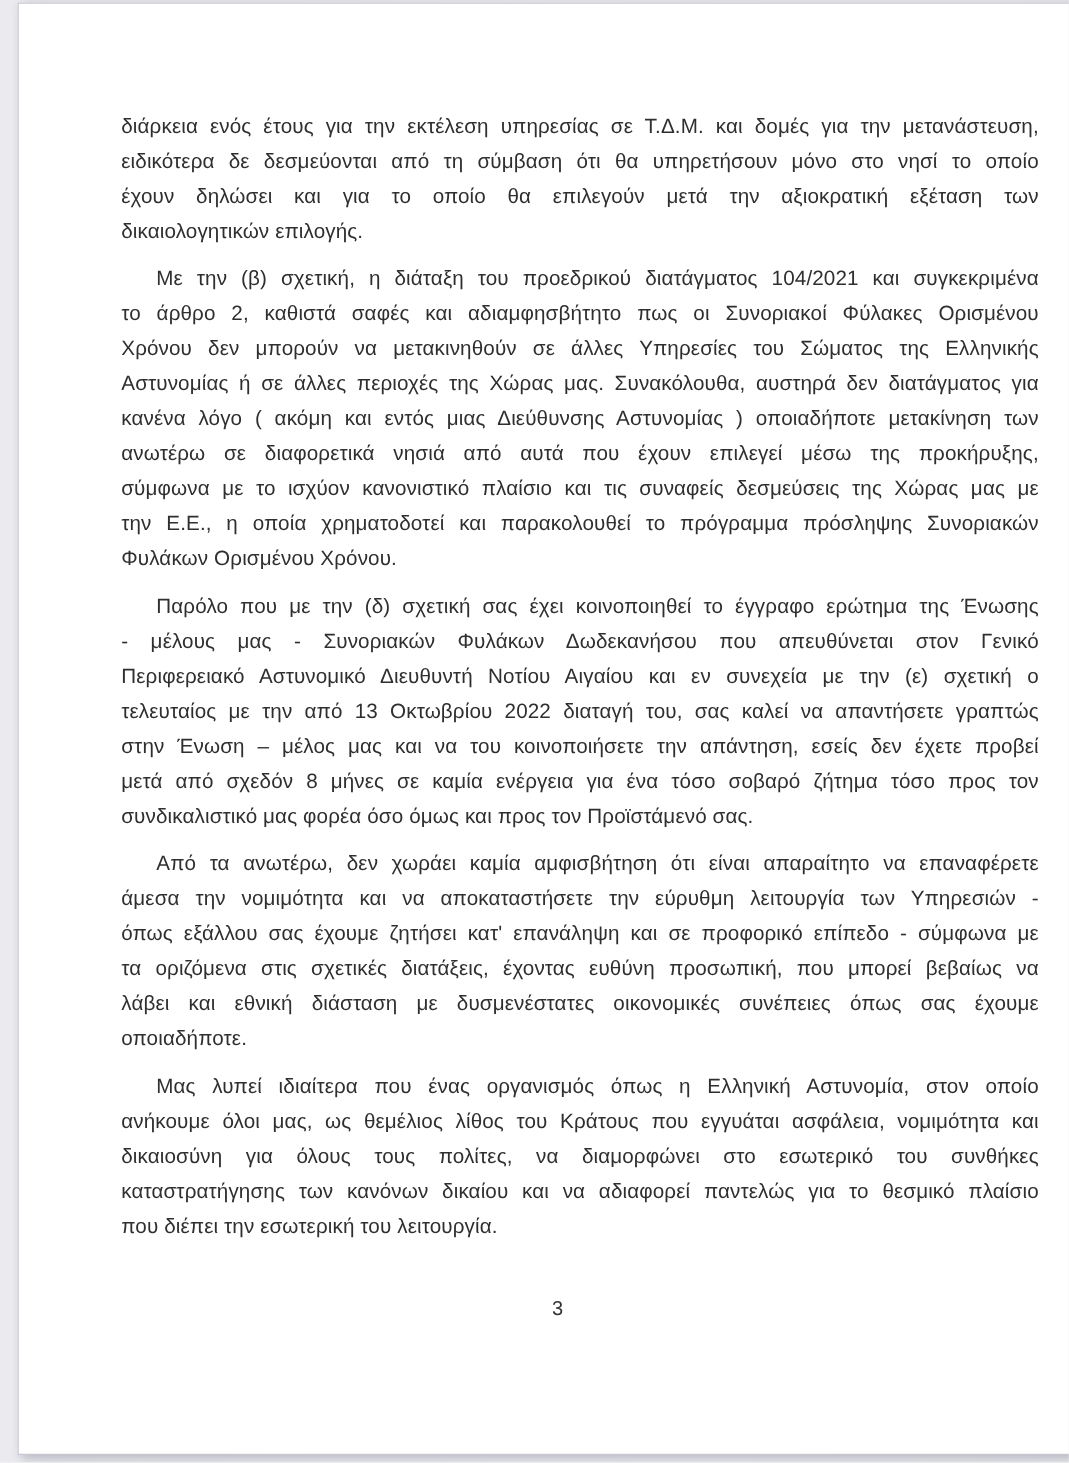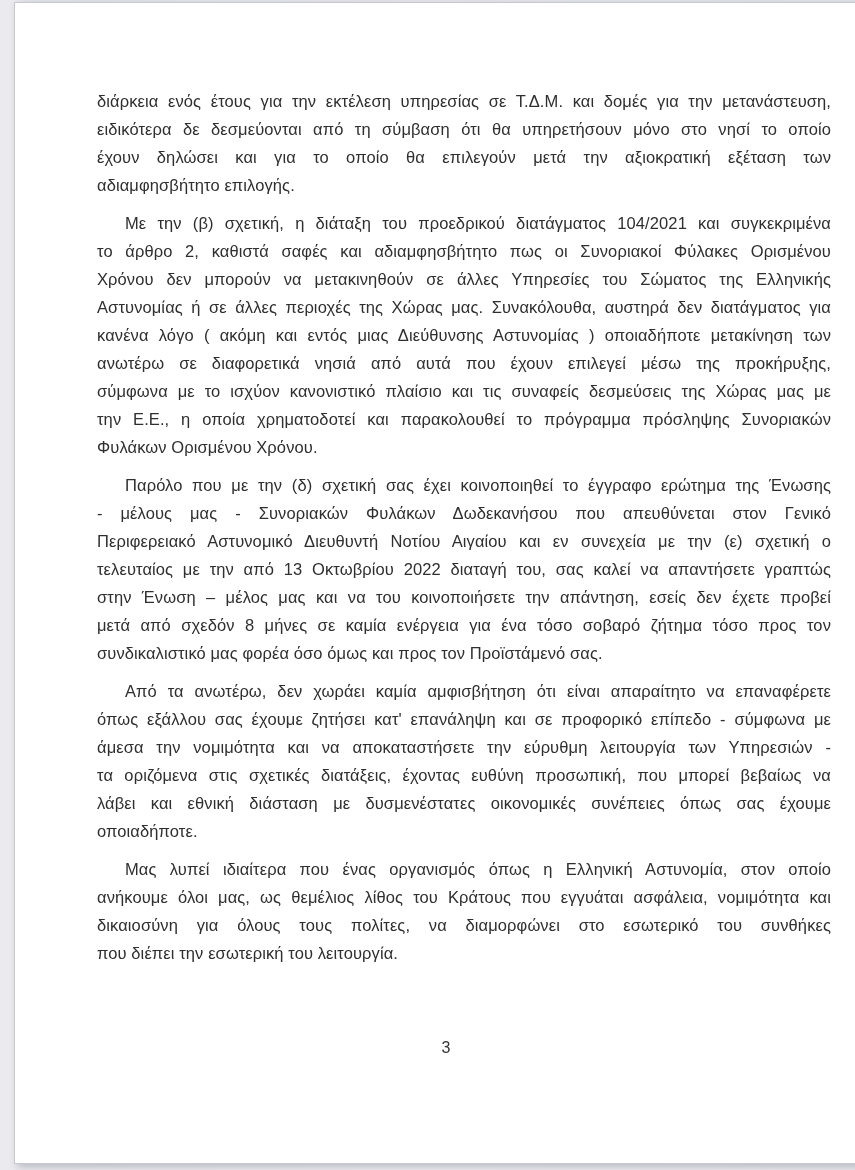--- a/index.html
+++ b/index.html
@@ -57,21 +57,21 @@
 
 <div class="viewer-backdrop"></div>
 
 <div class="doc-page">
   <div class="doc-content">
 
     <div class="para">
       <div class="line">διάρκεια ενός έτους για την εκτέλεση υπηρεσίας σε Τ.Δ.Μ. και δομές για την μετανάστευση,</div>
       <div class="line">ειδικότερα δε δεσμεύονται από τη σύμβαση ότι θα υπηρετήσουν μόνο στο νησί το οποίο</div>
       <div class="line">έχουν δηλώσει και για το οποίο θα επιλεγούν μετά την αξιοκρατική εξέταση των</div>
-      <div class="line last">αδιαμφησβήτητο επιλογής.</div>
+      <div class="line last">δικαιολογητικών επιλογής.</div>
     </div>
 
     <div class="para">
       <div class="line first-indent">Με την (β) σχετική, η διάταξη του προεδρικού διατάγματος 104/2021 και συγκεκριμένα</div>
       <div class="line">το άρθρο 2, καθιστά σαφές και αδιαμφησβήτητο πως οι Συνοριακοί Φύλακες Ορισμένου</div>
       <div class="line">Χρόνου δεν μπορούν να μετακινηθούν σε άλλες Υπηρεσίες του Σώματος της Ελληνικής</div>
       <div class="line">Αστυνομίας ή σε άλλες περιοχές της Χώρας μας. Συνακόλουθα, αυστηρά δεν διατάγματος για</div>
       <div class="line">κανένα λόγο ( ακόμη και εντός μιας Διεύθυνσης Αστυνομίας ) οποιαδήποτε μετακίνηση των</div>
       <div class="line">ανωτέρω σε διαφορετικά νησιά από αυτά που έχουν επιλεγεί μέσω της προκήρυξης,</div>
       <div class="line">σύμφωνα με το ισχύον κανονιστικό πλαίσιο και τις συναφείς δεσμεύσεις της Χώρας μας με</div>
@@ -84,30 +84,31 @@
       <div class="line">- μέλους μας - Συνοριακών Φυλάκων Δωδεκανήσου  που απευθύνεται στον Γενικό</div>
       <div class="line">Περιφερειακό Αστυνομικό Διευθυντή Νοτίου Αιγαίου και εν συνεχεία με την (ε) σχετική ο</div>
       <div class="line">τελευταίος με την από 13 Οκτωβρίου 2022 διαταγή του, σας καλεί να απαντήσετε γραπτώς</div>
       <div class="line">στην Ένωση – μέλος μας και να του κοινοποιήσετε την απάντηση, εσείς δεν έχετε προβεί</div>
       <div class="line">μετά από σχεδόν 8 μήνες σε καμία ενέργεια για ένα τόσο σοβαρό ζήτημα τόσο προς τον</div>
       <div class="line last">συνδικαλιστικό μας φορέα όσο όμως και προς τον Προϊστάμενό σας.</div>
     </div>
 
     <div class="para">
       <div class="line first-indent">Από τα ανωτέρω, δεν χωράει καμία αμφισβήτηση ότι είναι απαραίτητο να επαναφέρετε</div>
+      <div class="line">άμεσα την νομιμότητα και να αποκαταστήσετε την εύρυθμη λειτουργία των Υπηρεσιών -</div>
       <div class="line">όπως εξάλλου σας έχουμε ζητήσει κατ' επανάληψη και σε προφορικό επίπεδο - σύμφωνα με</div>
-      <div class="line">άμεσα την νομιμότητα και να αποκαταστήσετε την εύρυθμη λειτουργία των Υπηρεσιών -</div>
       <div class="line">τα οριζόμενα στις σχετικές διατάξεις, έχοντας ευθύνη προσωπική, που μπορεί βεβαίως να</div>
       <div class="line">λάβει και εθνική διάσταση με δυσμενέστατες οικονομικές συνέπειες όπως σας έχουμε</div>
       <div class="line last">οποιαδήποτε.</div>
     </div>
 
     <div class="para">
       <div class="line first-indent">Μας λυπεί ιδιαίτερα που ένας οργανισμός όπως η Ελληνική Αστυνομία, στον οποίο</div>
       <div class="line">ανήκουμε όλοι μας, ως θεμέλιος λίθος του Κράτους που εγγυάται ασφάλεια, νομιμότητα και</div>
       <div class="line">δικαιοσύνη για όλους τους πολίτες, να διαμορφώνει στο εσωτερικό του συνθήκες</div>
+      <div class="line">καταστρατήγησης των κανόνων δικαίου και να αδιαφορεί παντελώς για το θεσμικό πλαίσιο</div>
       <div class="line last">που διέπει την εσωτερική του λειτουργία.</div>
     </div>
 
   </div>
 
   <div class="page-number">3</div>
 </div>
 
 </body></html>

